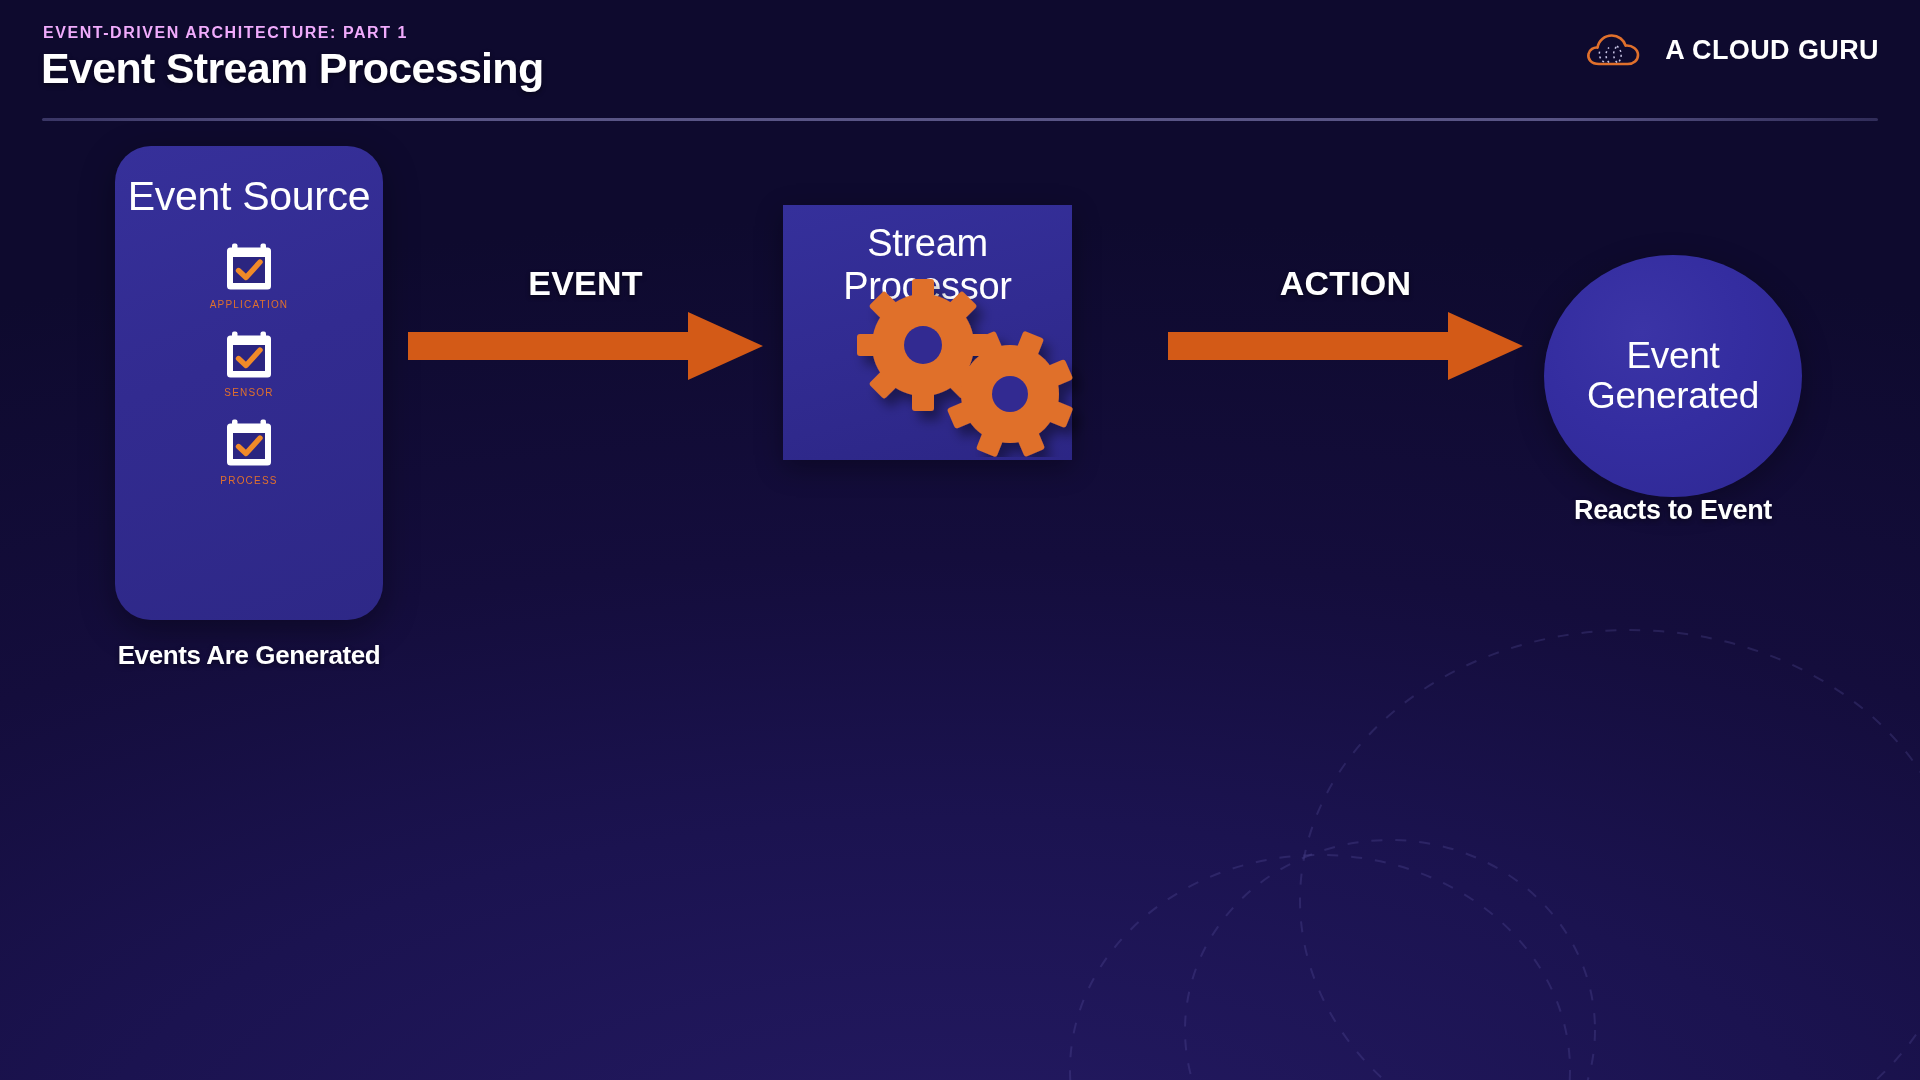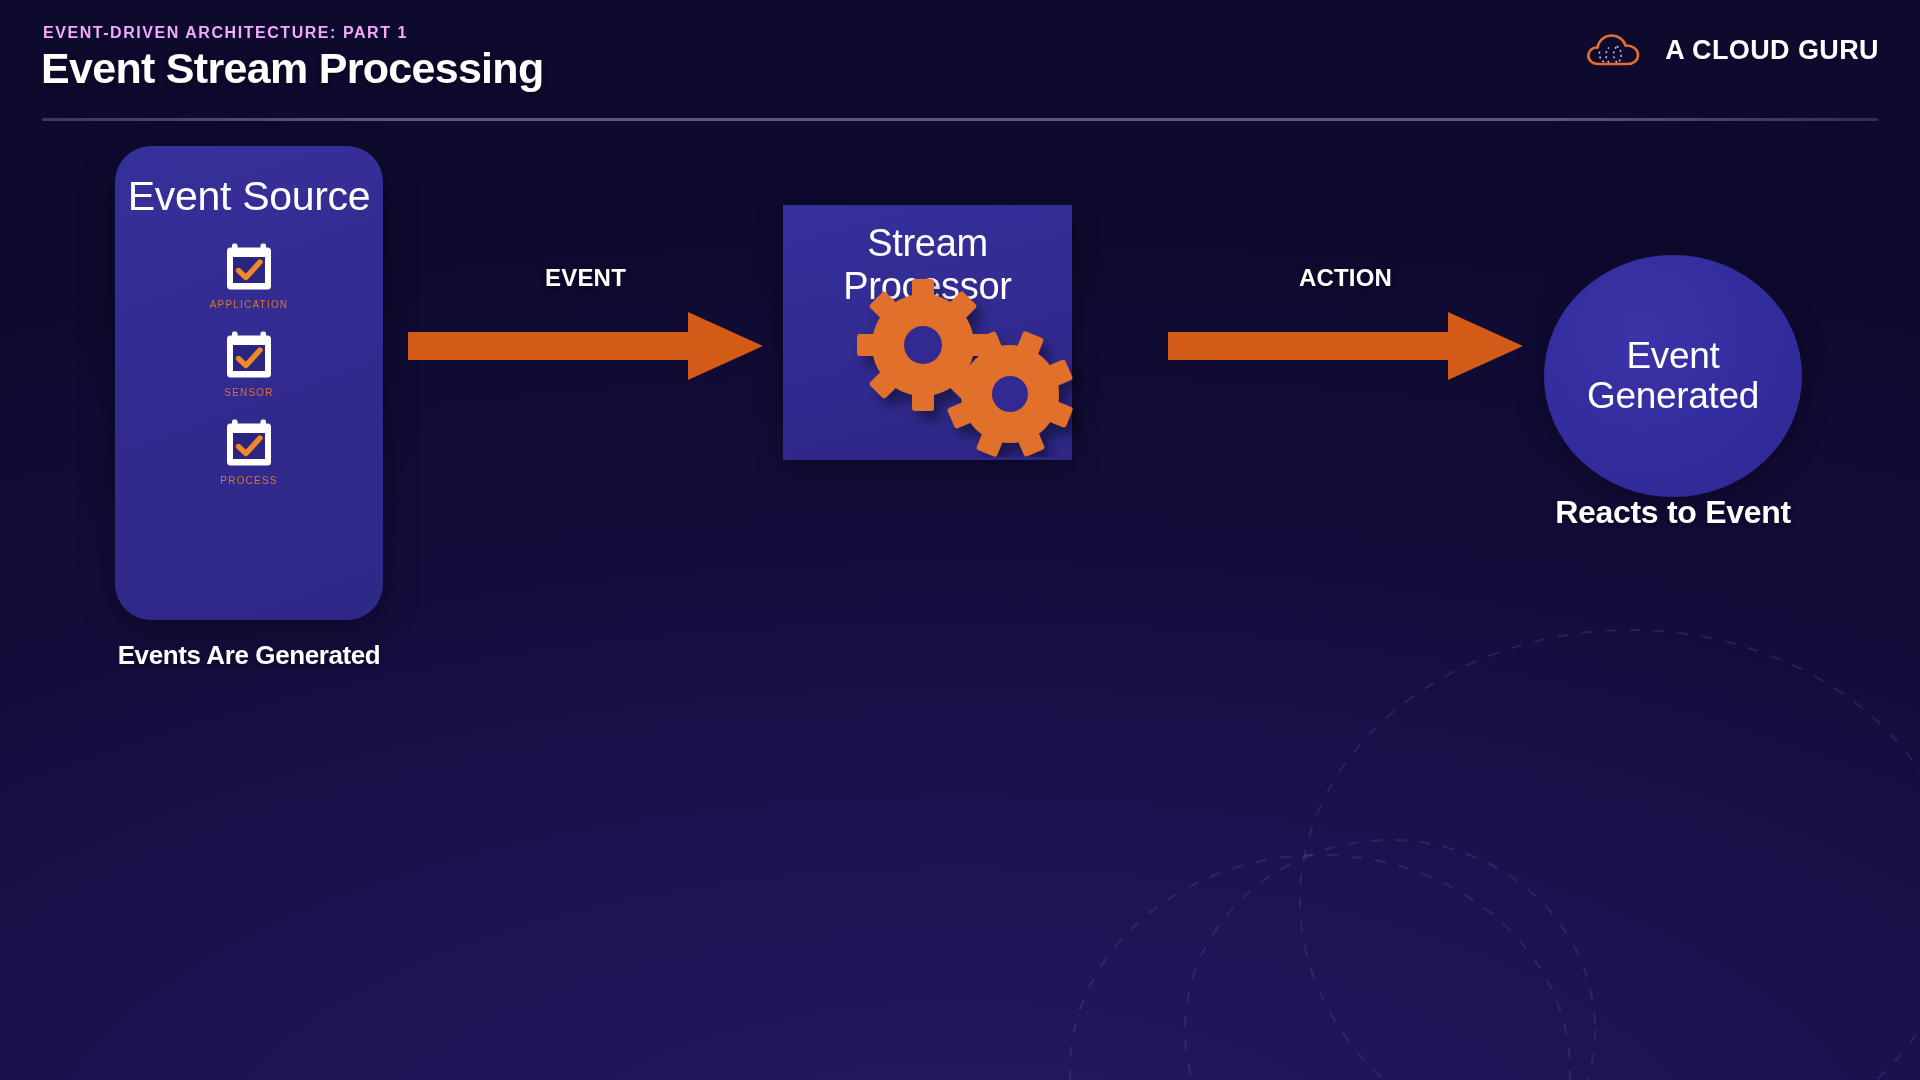--- a/index.html
+++ b/index.html
@@ -100,30 +100,30 @@
     border-radius:50%;
     background:radial-gradient(circle at 38% 32%,#3b34a6 0%,#342da0 45%,#2e2892 100%);
     display:flex; flex-direction:column; align-items:center; justify-content:center;
     box-shadow:0 8px 30px rgba(0,0,0,.3);
   }
   .consumer-title{
     font-size:37px; color:#fff; text-align:center; line-height:1.08; letter-spacing:-.3px;
   }
   .consumer-caption{
     position:absolute; left:1544px; top:495px; width:258px;
-    text-align:center; color:#fff; font-weight:bold; font-size:32px;
+    text-align:center; color:#fff; font-weight:bold; font-size:27px;
     line-height:1.12; letter-spacing:-.3px;
     text-shadow:0 2px 5px rgba(0,0,0,.4);
   }
 
   
   .arrow-group{ position:absolute; }
   .arrow-label{
     position:absolute; width:100%; text-align:center; top:-48px;
-    font-size:24px; font-weight:bold; color:#ffffff; letter-spacing:.2px;
+    font-size:34px; font-weight:bold; color:#ffffff; letter-spacing:.2px;
     text-shadow:0 2px 4px rgba(0,0,0,.5);
   }
   #arrow-event{ left:408px; top:312px; width:355px; height:68px; }
   #arrow-action{ left:1168px; top:312px; width:355px; height:68px; }
 </style>
 </head>
 <body>
 
 <div id="bg-gradient"></div>
 

